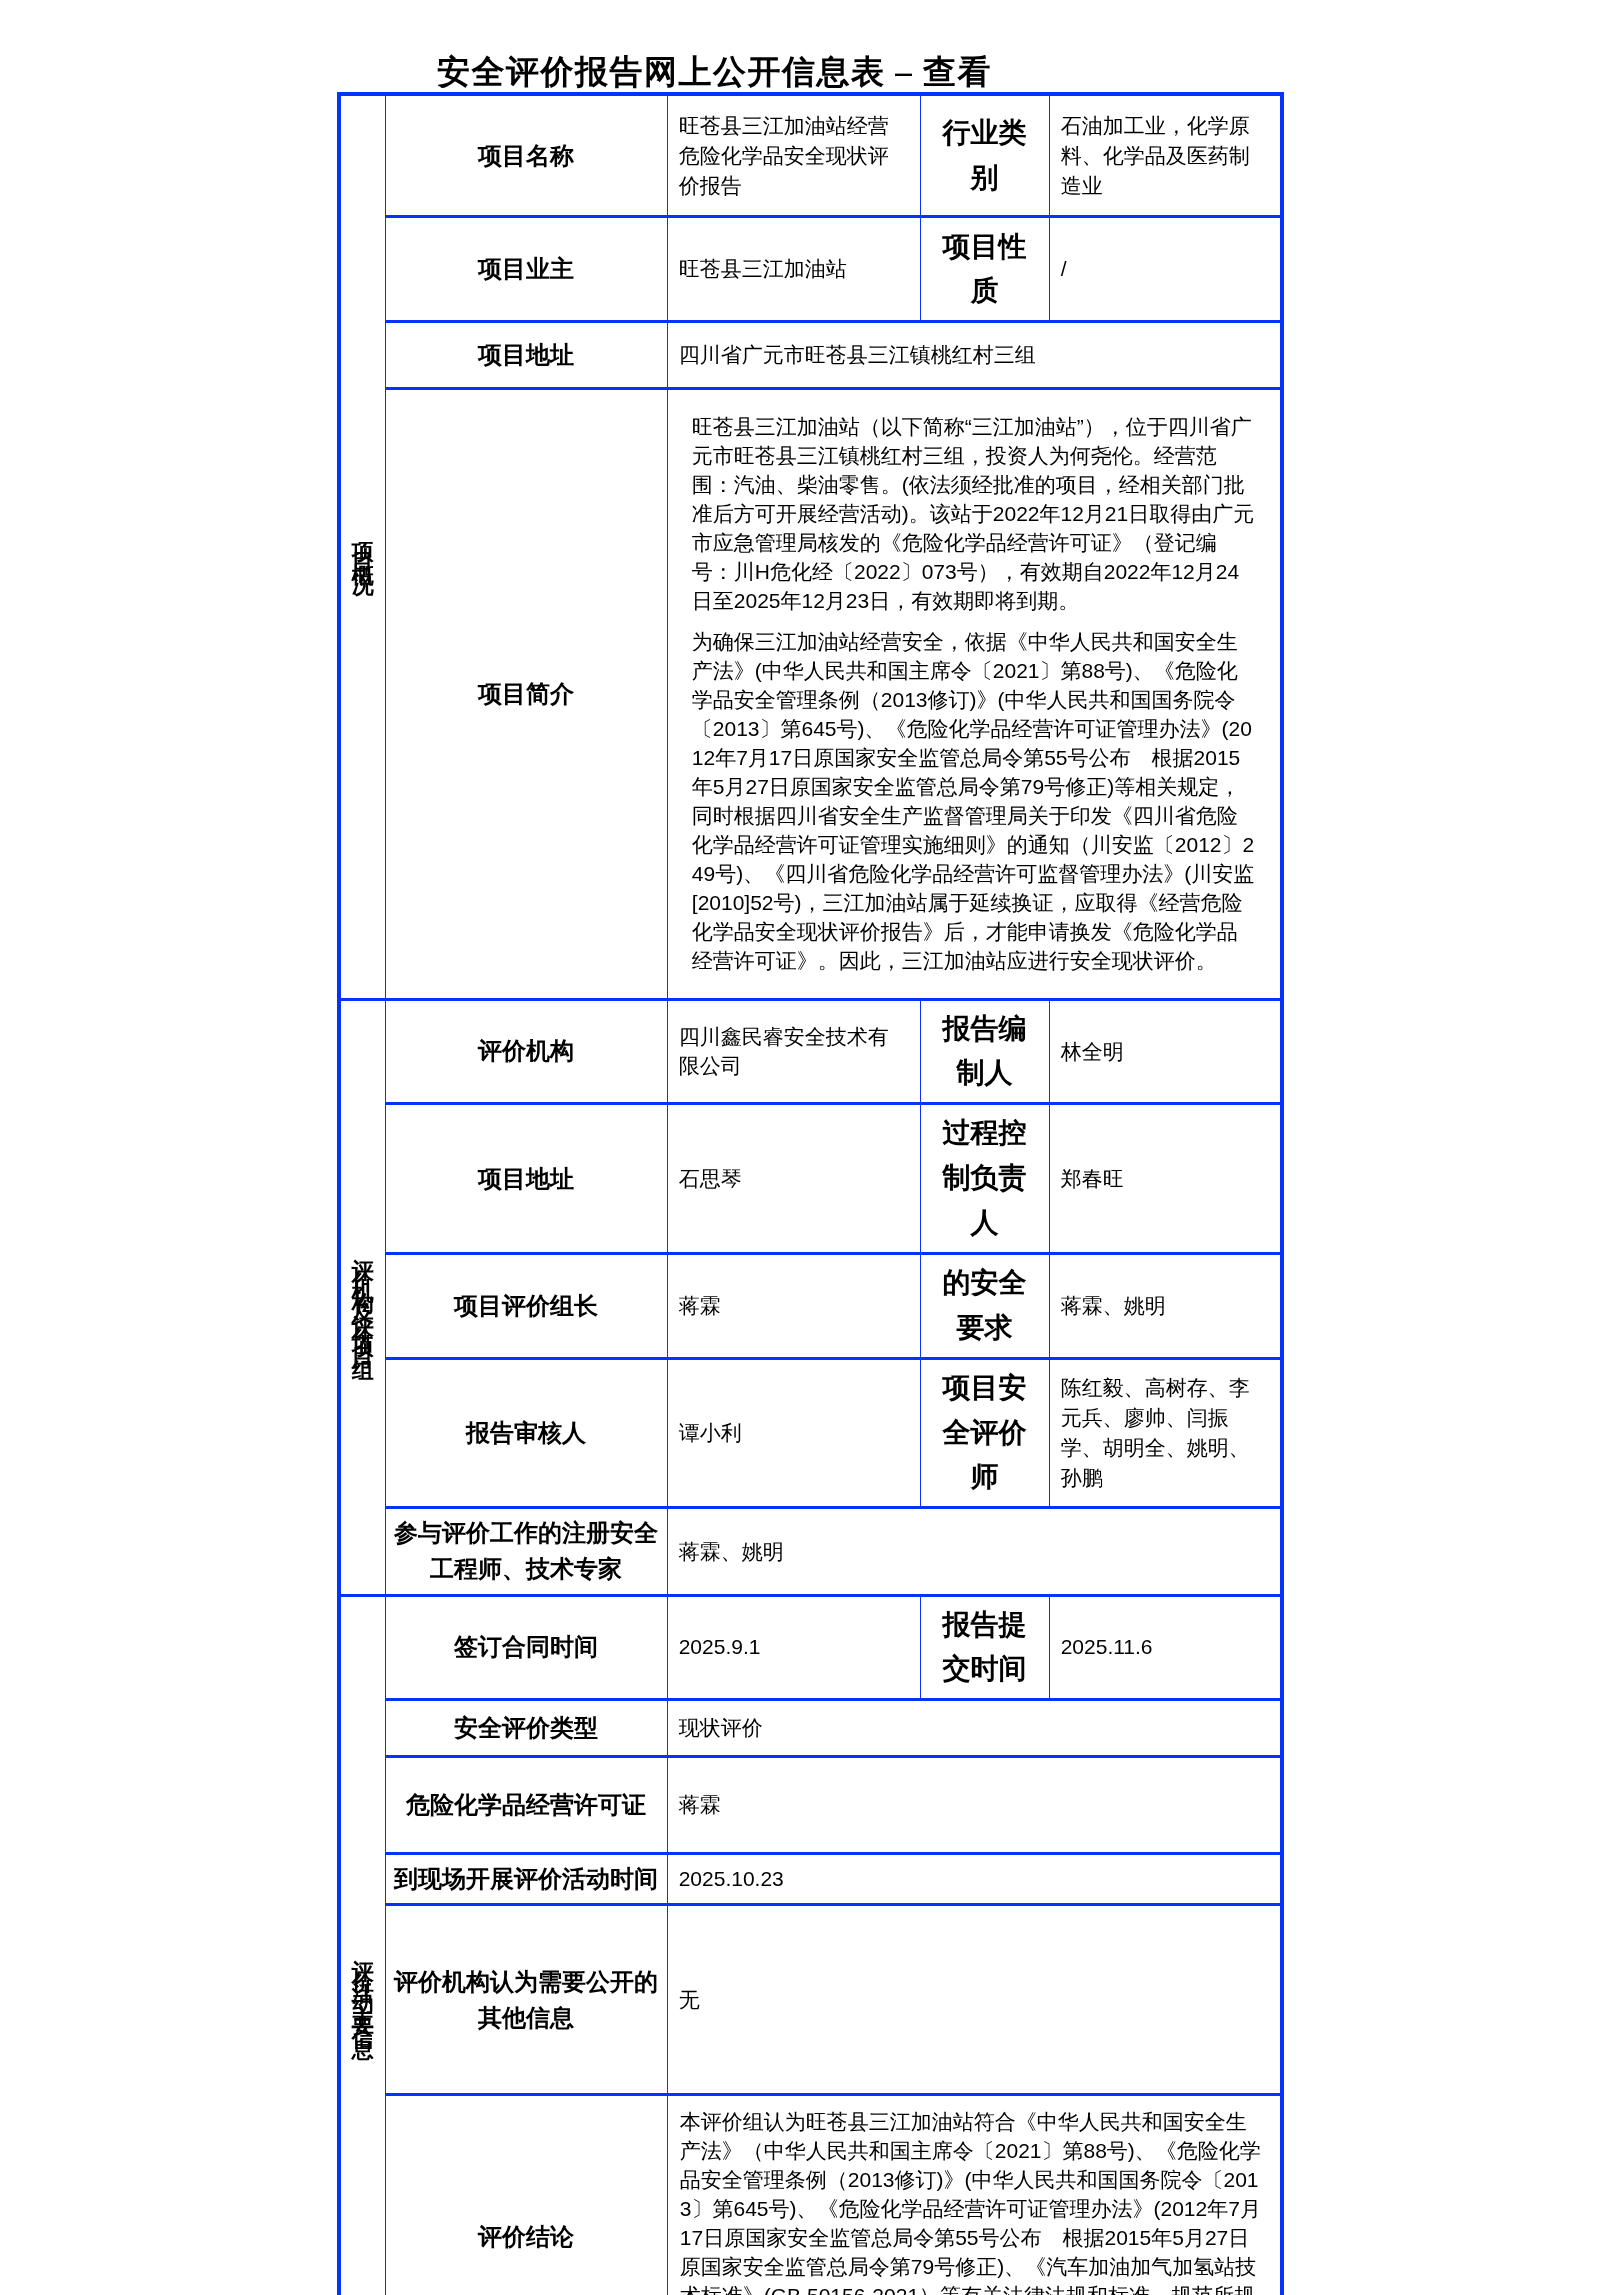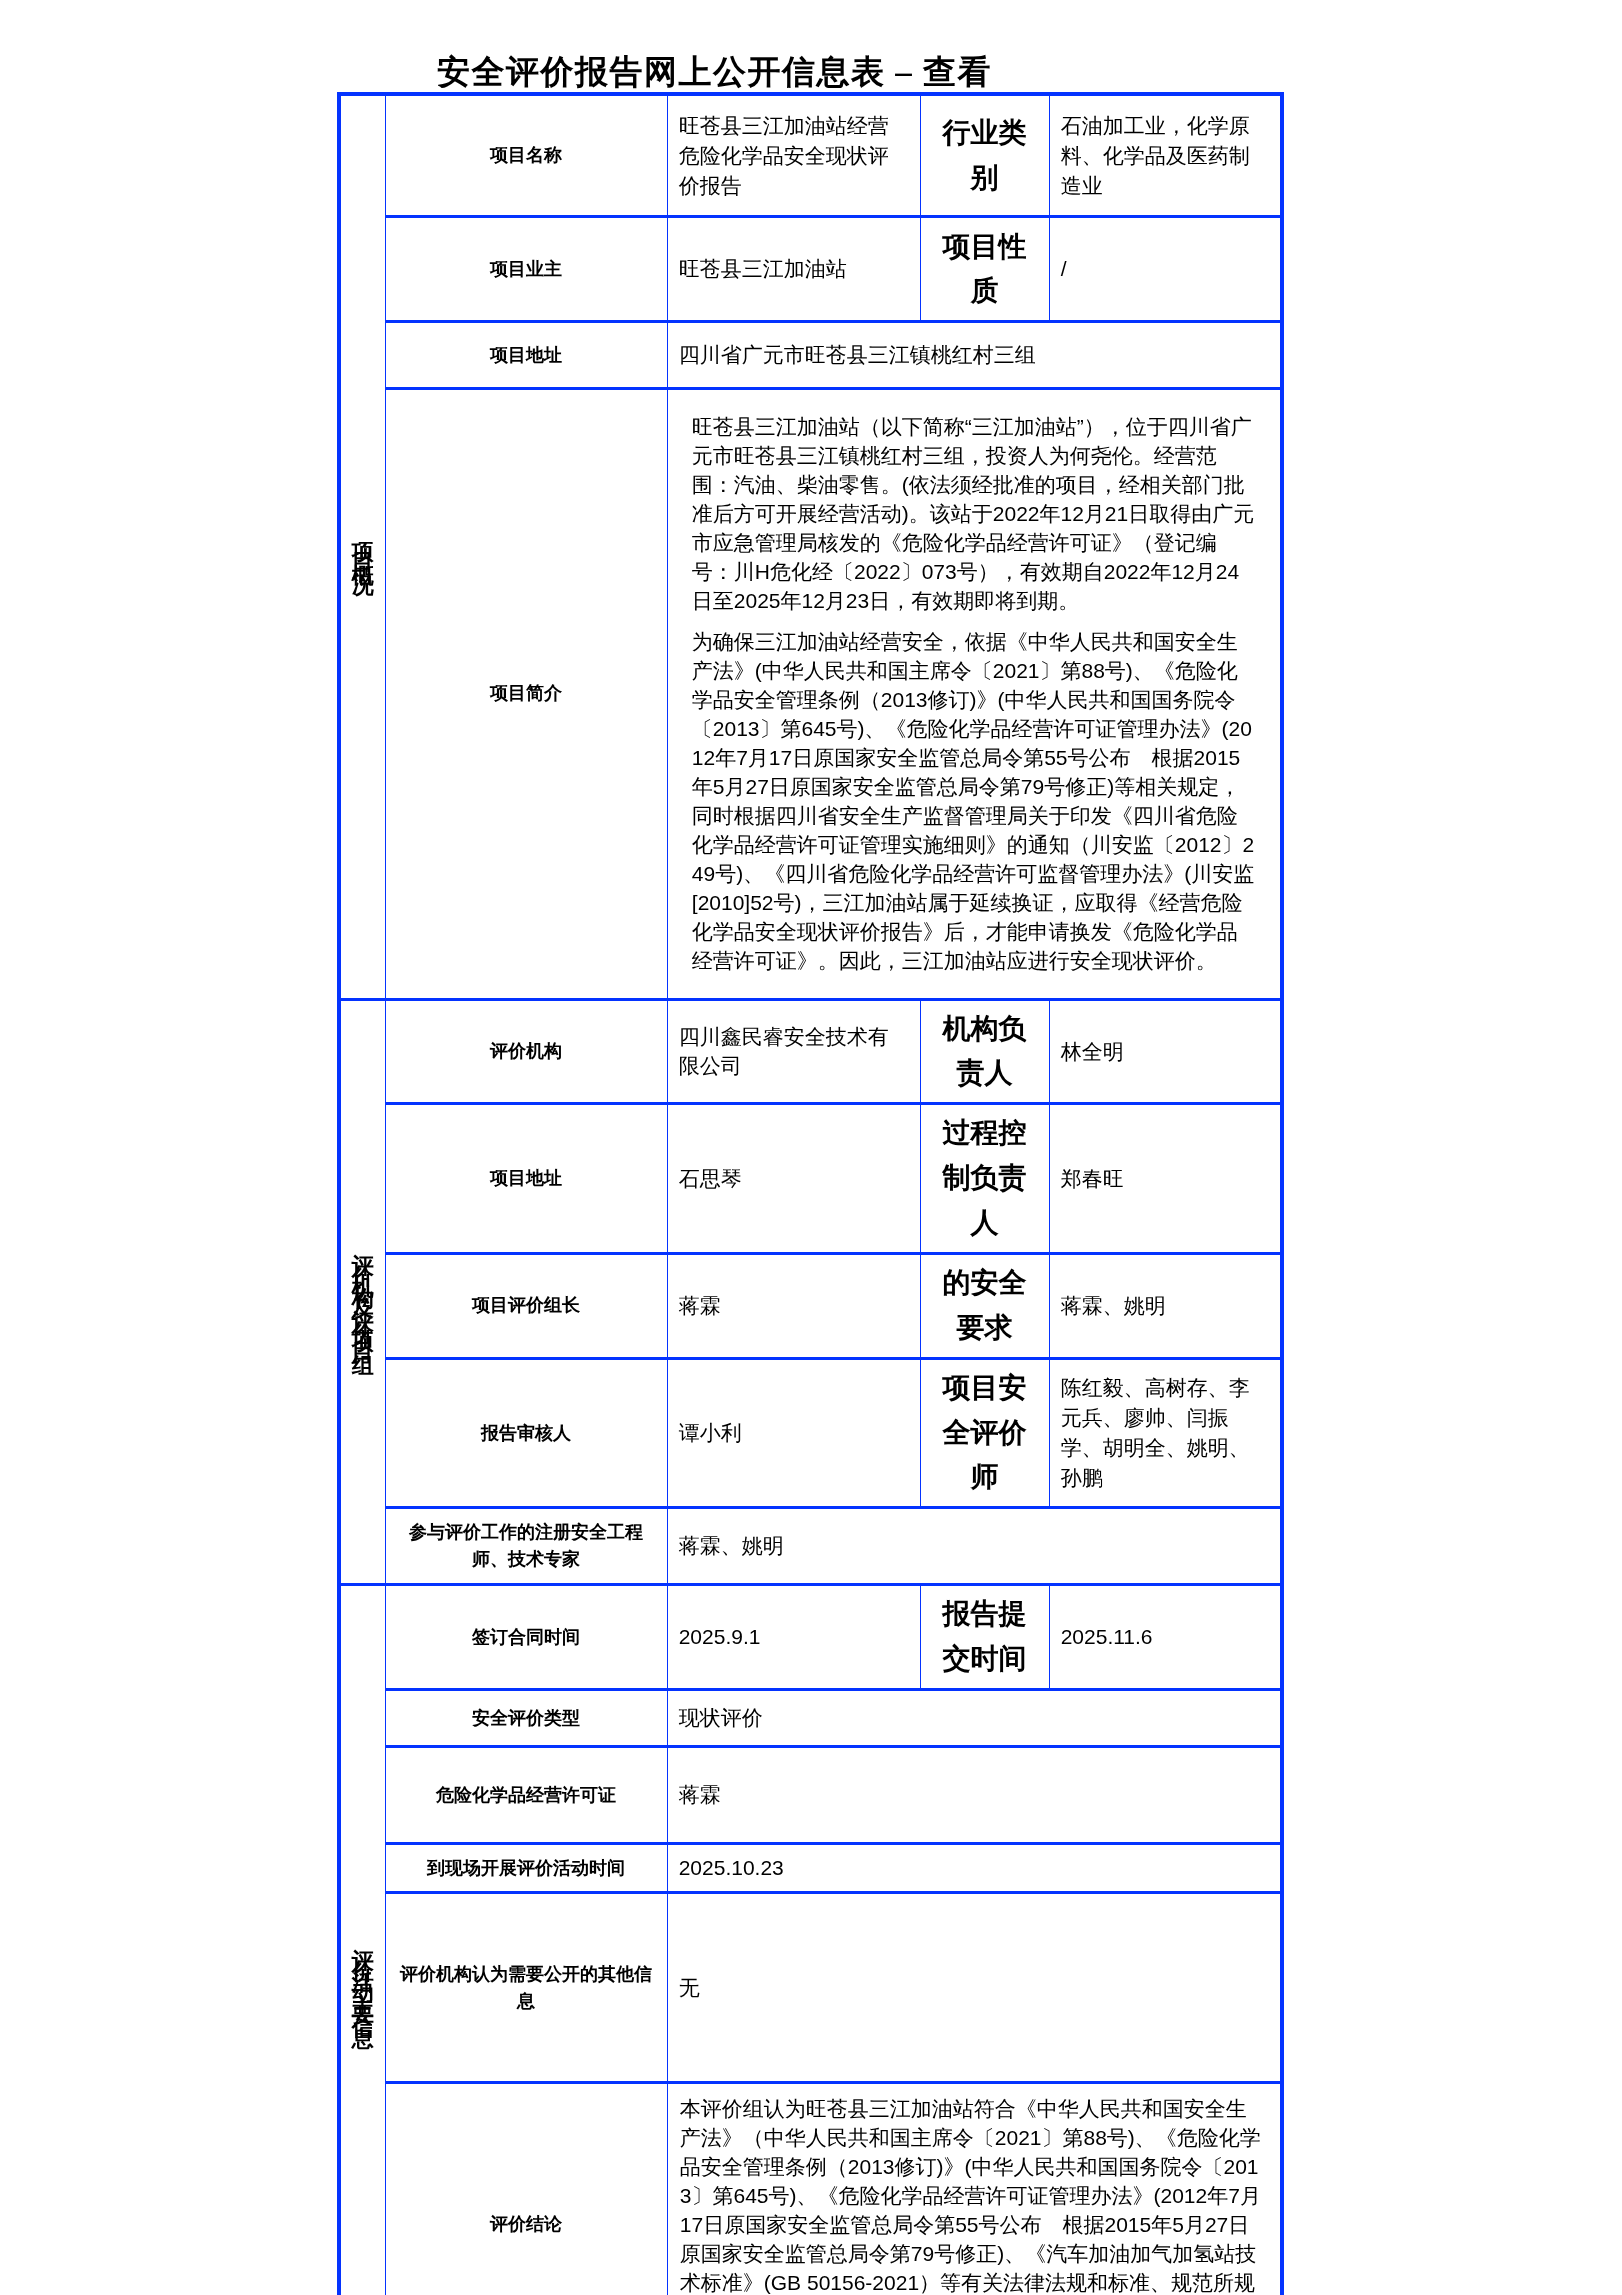--- a/index.html
+++ b/index.html
@@ -45,21 +45,21 @@
     text-align:center;font-weight:bold;font-size:22px;padding:0;
   }
   .sec-inner{
     writing-mode:vertical-lr;
     text-orientation:upright;
     margin:0 auto;
     letter-spacing:11.2px;
     line-height:1.0;
   }
   .lbl{
-    font-weight:bold;font-size:18px;text-align:center;
+    font-weight:bold;font-size:24px;text-align:center;
     padding:6.1px 8.2px;line-height:1.5;margin-left:34px;
   }
   .lbl2{
     font-weight:bold;font-size:28px;text-align:center;
     padding:6.1px 12.3px;line-height:1.6;
   }
   .val{
     font-size:21px;text-align:left;
     padding:8.2px 11.2px;line-height:1.42;
   }
@@ -114,21 +114,21 @@
         <p>为确保三江加油站经营安全，依据《中华人民共和国安全生产法》(中华人民共和国主席令〔2021〕第88号)、《危险化学品安全管理条例（2013修订)》(中华人民共和国国务院令〔2013〕第645号)、《危险化学品经营许可证管理办法》(2012年7月17日原国家安全监管总局令第55号公布　根据2015年5月27日原国家安全监管总局令第79号修正)等相关规定，同时根据四川省安全生产监督管理局关于印发《四川省危险化学品经营许可证管理实施细则》的通知（川安监〔2012〕249号)、《四川省危险化学品经营许可监督管理办法》(川安监[2010]52号)，三江加油站属于延续换证，应取得《经营危险化学品安全现状评价报告》后，才能申请换发《危险化学品经营许可证》。因此，三江加油站应进行安全现状评价。</p>
       </td>
     </tr>
 
     <tr style="height:73px;">
       <td class="sec" rowspan="5">
         <div class="sec-inner">评价机构及评价项目组</div>
       </td>
       <td class="lbl">评价机构</td>
       <td class="val">四川鑫民睿安全技术有限公司</td>
-      <td class="lbl2">机构负责人</td>
+      <td class="lbl2">报告编制人</td>
       <td class="val">林全明</td>
     </tr>
     <tr style="height:75px;">
       <td class="lbl">项目地址</td>
       <td class="val">石思琴</td>
       <td class="lbl2">过程控制负责人</td>
       <td class="val">郑春旺</td>
     </tr>
     <tr style="height:75px;">
       <td class="lbl">项目评价组长</td>

